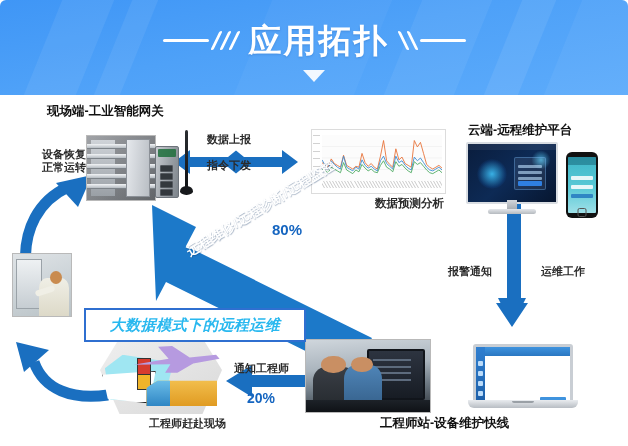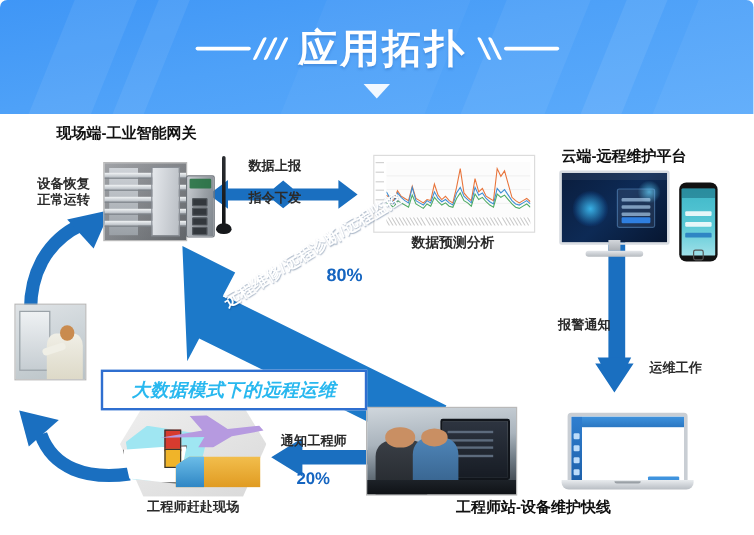--- a/index.html
+++ b/index.html
@@ -47,21 +47,21 @@
   #title-caret{
     position:absolute;left:50%;top:70px;transform:translateX(-50%);
     width:0;height:0;border-left:11px solid transparent;border-right:11px solid transparent;
     border-top:12px solid #ffffff;opacity:.92;
   }
 
   
   .lbl{position:absolute;color:#2b2b2b;font-weight:bold;white-space:nowrap;line-height:1.22;}
   .lbl.hd{font-size:12.5px;color:#111;}
   .lbl.sm{font-size:11px;}
-  .lbl.ctr{text-align:center;}
+  .lbl.ctr{text-align:right;}
   .pct{position:absolute;color:#1565c0;font-size:14px;font-weight:bold;white-space:nowrap;}
 
   
   .photo{position:absolute;overflow:hidden;background:#ccc;}
   .photo.bd{border:1px solid #b9b9b9;}
 
   
   #cabinet{
     background:
       linear-gradient(100deg,rgba(255,255,255,.18),rgba(0,0,0,.12)),
@@ -395,22 +395,22 @@
   <div id="phone" style="left:566px;top:152px;width:28px;height:56px;">
     <div class="scr">
       <div class="hd"></div>
       <div class="bar" style="top:34%;"></div>
       <div class="bar" style="top:50%;"></div>
       <div class="bar" style="top:66%;background:#2f86c4;"></div>
     </div>
     <div class="home"></div>
   </div>
 
-  <div class="lbl sm" style="left:465px;top:265px;">报警通知</div>
-  <div class="lbl sm" style="left:541px;top:265px;margin-top:36px;">运维工作</div>
+  <div class="lbl sm" style="left:448px;top:265px;">报警通知</div>
+  <div class="lbl sm" style="left:541px;top:265px;">运维工作</div>
 
   <div class="photo bd" id="engineers" style="left:305px;top:339px;width:124px;height:72px;">
     <div class="mon">
         <i style="top:18%;"></i>
         <i style="top:32%;"></i>
         <i style="top:46%;"></i>
         <i style="top:60%;"></i>
       </div>
     <div class="p1"></div>
       <div class="p1h"></div>

